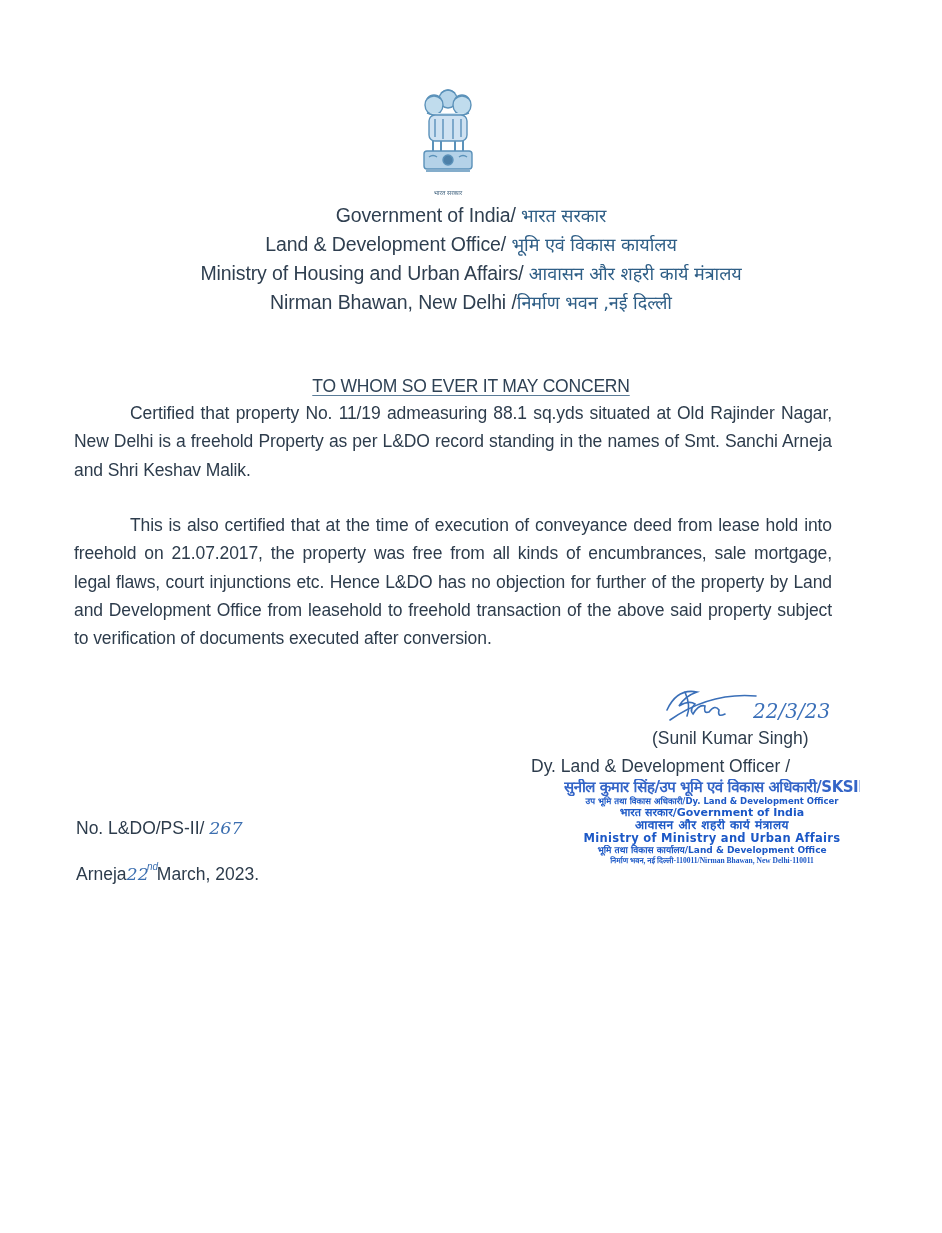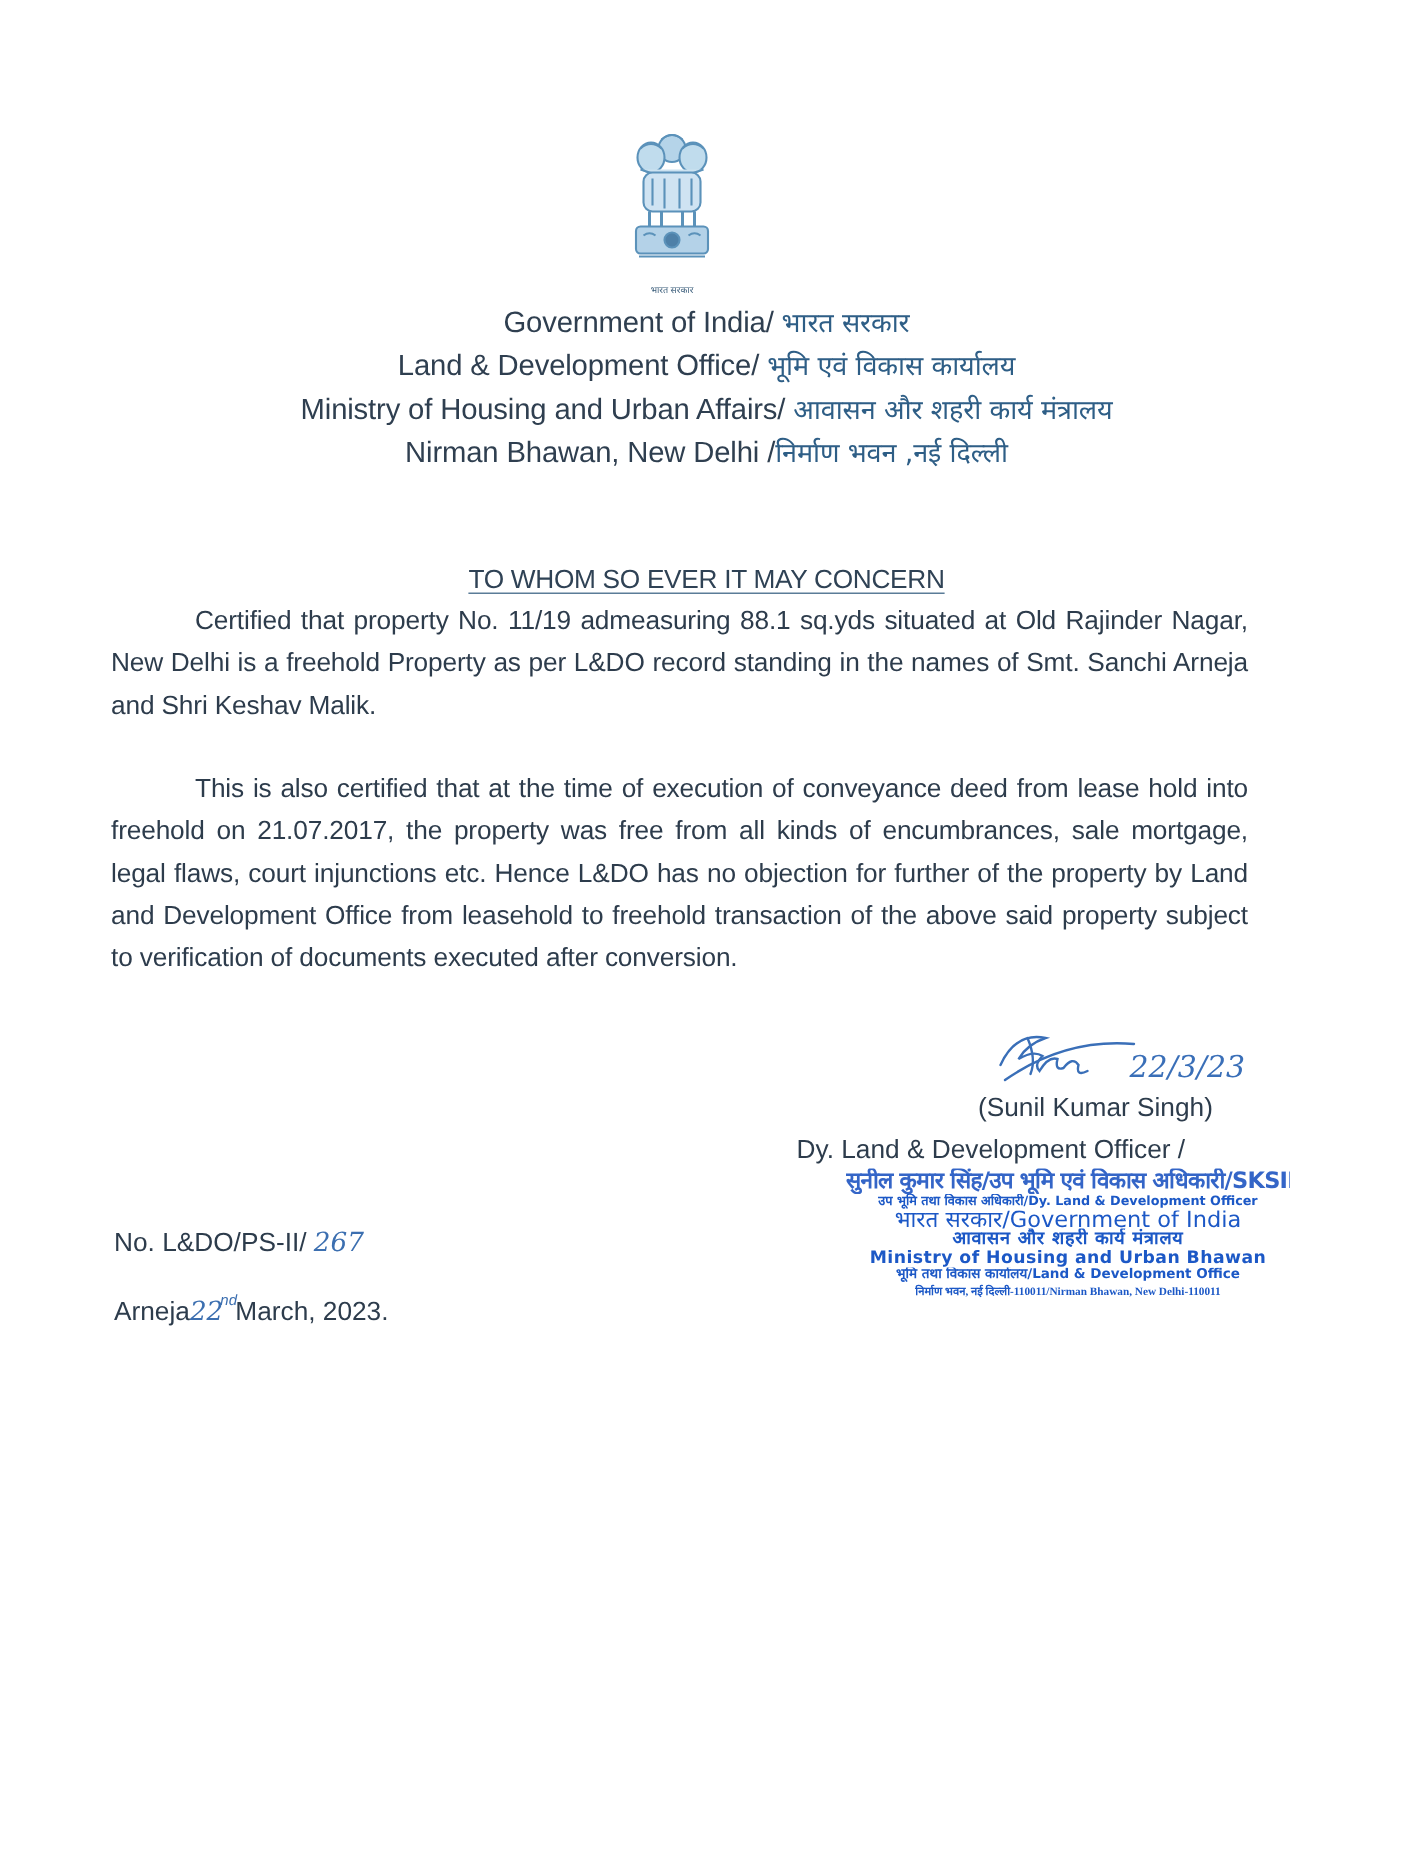--- a/index.html
+++ b/index.html
@@ -107,21 +107,21 @@
     color: #1c58c6;
     font-family: "DejaVu Sans", sans-serif;
     text-align: center;
   }
   .stamp-line {
     white-space: nowrap;
     overflow: hidden;
   }
   .stamp .l0 { font-size: 15px; line-height: 17px; font-weight: bold; color: #1f55c2; letter-spacing: -0.5px; opacity: 0.9; }
   .stamp .l1 { font-size: 8.5px; line-height: 11px; font-weight: bold; }
-  .stamp .l2 { font-size: 15px; line-height: 12px; font-weight: normal; }
+  .stamp .l2 { font-size: 11px; line-height: 12px; font-weight: bold; }
   .stamp .l3 { font-size: 12px; line-height: 13px; font-weight: bold; letter-spacing: 0.5px; }
   .stamp .l4 { font-size: 11.5px; line-height: 13px; font-weight: bold; letter-spacing: 0.3px; }
   .stamp .l5 { font-size: 9px; line-height: 11px; font-weight: bold; }
   .stamp .l6 { font-size: 7.5px; line-height: 10px; font-weight: bold; font-family: Liberation Serif, serif; }
 
   
   .ref-no {
     position: absolute;
     left: 76px; top: 818px;
     font-size: 17.5px;
@@ -216,21 +216,21 @@
   </div>
 
   <div class="sig-name">(Sunil Kumar Singh)</div>
   <div class="sig-title">Dy. Land &amp; Development Officer /</div>
 
   <div class="stamp">
     <div class="stamp-line l0">सुनील कुमार सिंह/उप भूमि एवं विकास अधिकारी/SKSINGH</div>
     <div class="stamp-line l1">उप भूमि तथा विकास अधिकारी/Dy. Land &amp; Development Officer</div>
     <div class="stamp-line l2">भारत सरकार/Government of India</div>
     <div class="stamp-line l3">आवासन और शहरी कार्य मंत्रालय</div>
-    <div class="stamp-line l4">Ministry of Housing and Urban Bhawan</div>
+    <div class="stamp-line l4">Ministry of Ministry and Urban Affairs</div>
     <div class="stamp-line l5">भूमि तथा विकास कार्यालय/Land &amp; Development Office</div>
     <div class="stamp-line l6">निर्माण भवन, नई दिल्ली-110011/Nirman Bhawan, New Delhi-110011</div>
   </div>
 
   <div class="ref-no">
     <span>No. L&amp;DO/PS-II/ </span><span class="hand">267</span>
   </div>
 
   <div class="date">
     <span>Arneja</span><span class="hand">22</span><span class="sup">nd</span><span> March, 2023.</span>

